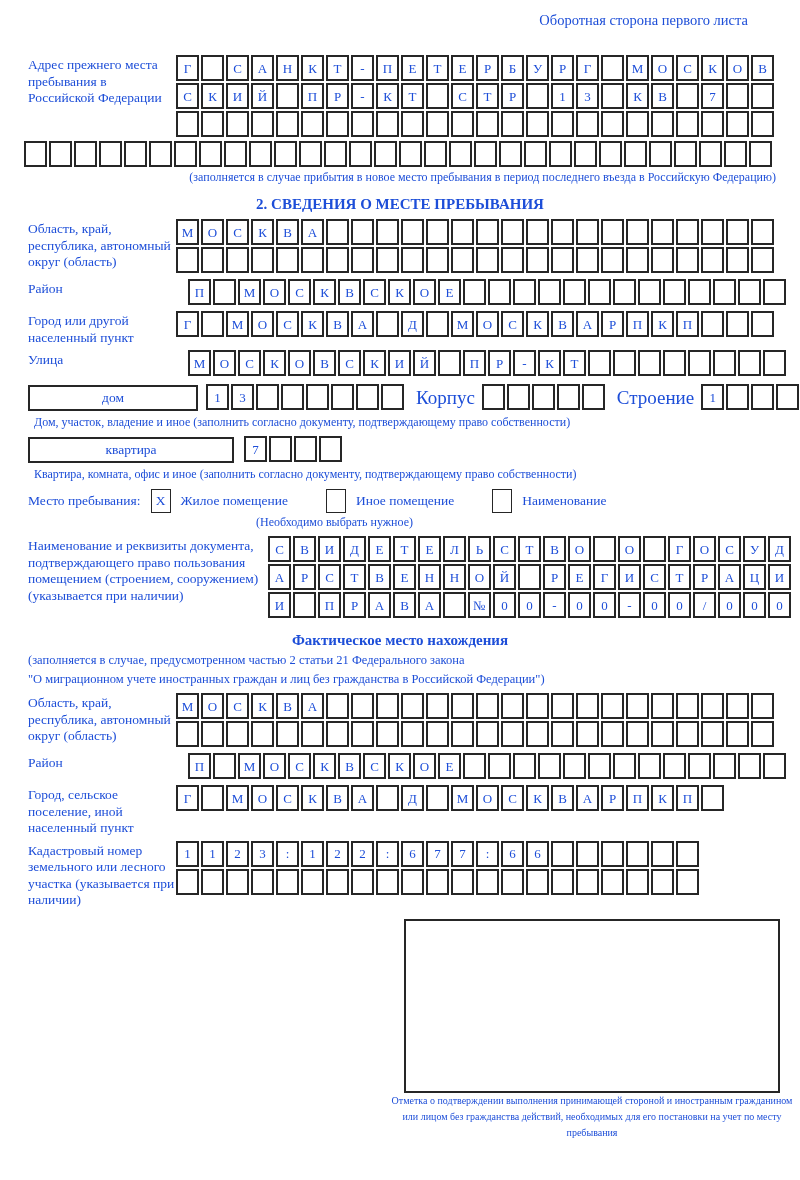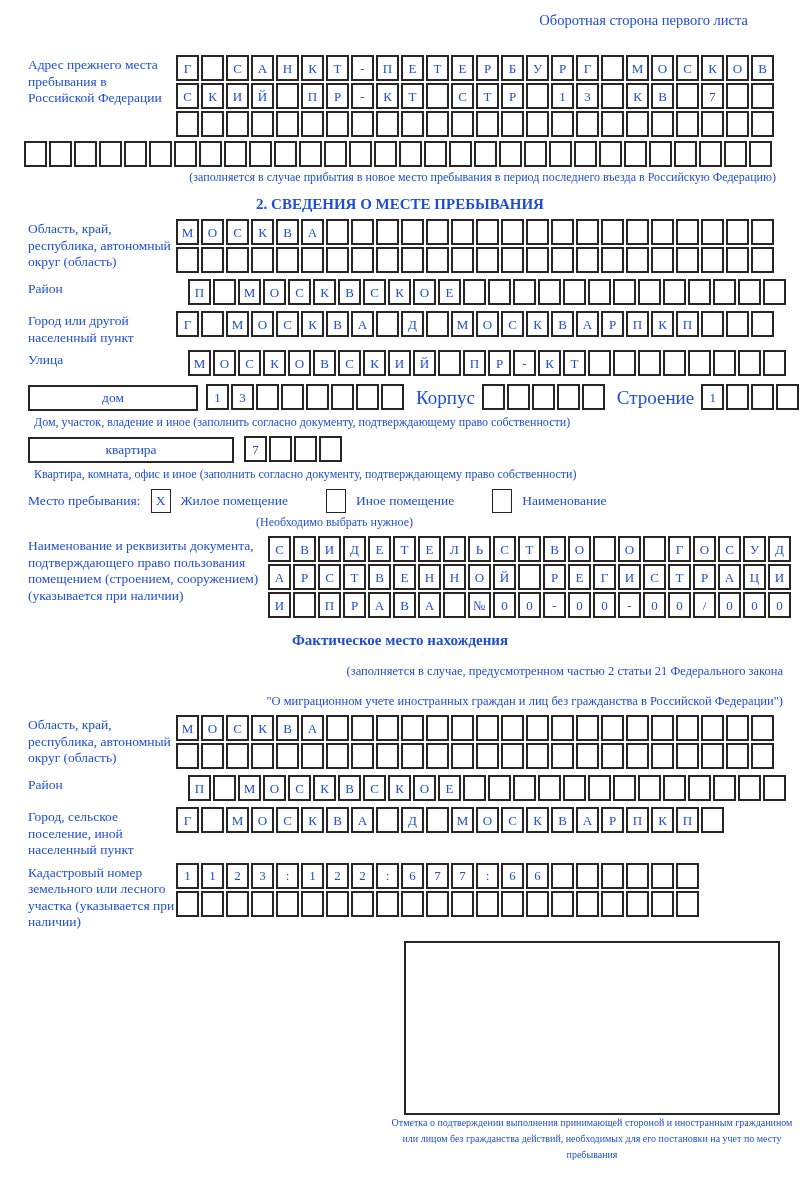--- a/index.html
+++ b/index.html
@@ -35,21 +35,21 @@
   .labelbox.flat{width:202px;margin-right:10px;}
   .inline-label{font-size:19px;margin:0 7px 0 10px;flex:none;}
   .placerow{display:flex;align-items:center;margin-top:7px;font-size:13.5px;}
   .checkbox{
     flex:none;width:18px;height:22px;border:1.5px solid #262626;display:inline-flex;
     align-items:center;justify-content:center;font-size:13.5px;margin:0 10px;
   }
   .opt{margin-right:28px;}
   .place-note{font-size:12px;margin-left:228px;margin-top:2px;}
   .fact-title{font-size:15px;font-weight:bold;text-align:center;padding-right:28px;margin-top:12px;}
-  .fact-cap{font-size:12.5px;text-align:right;padding-right:17px;margin-top:15px;line-height:15px;}
+  .fact-cap{font-size:12.5px;text-align:left;padding-right:17px;margin-top:4px;line-height:15px;}
   .stampwrap{width:404px;margin-left:362px;margin-top:10px;}
   .stampbox{width:372px;height:170px;border:2px solid #262626;margin-left:14px;background:#fff;}
   .stampcaption{font-size:10px;line-height:16px;text-align:center;}
   .mt6{margin-top:6px;}
 </style>
 </head>
 <body>
 
 <div class="page">
 

